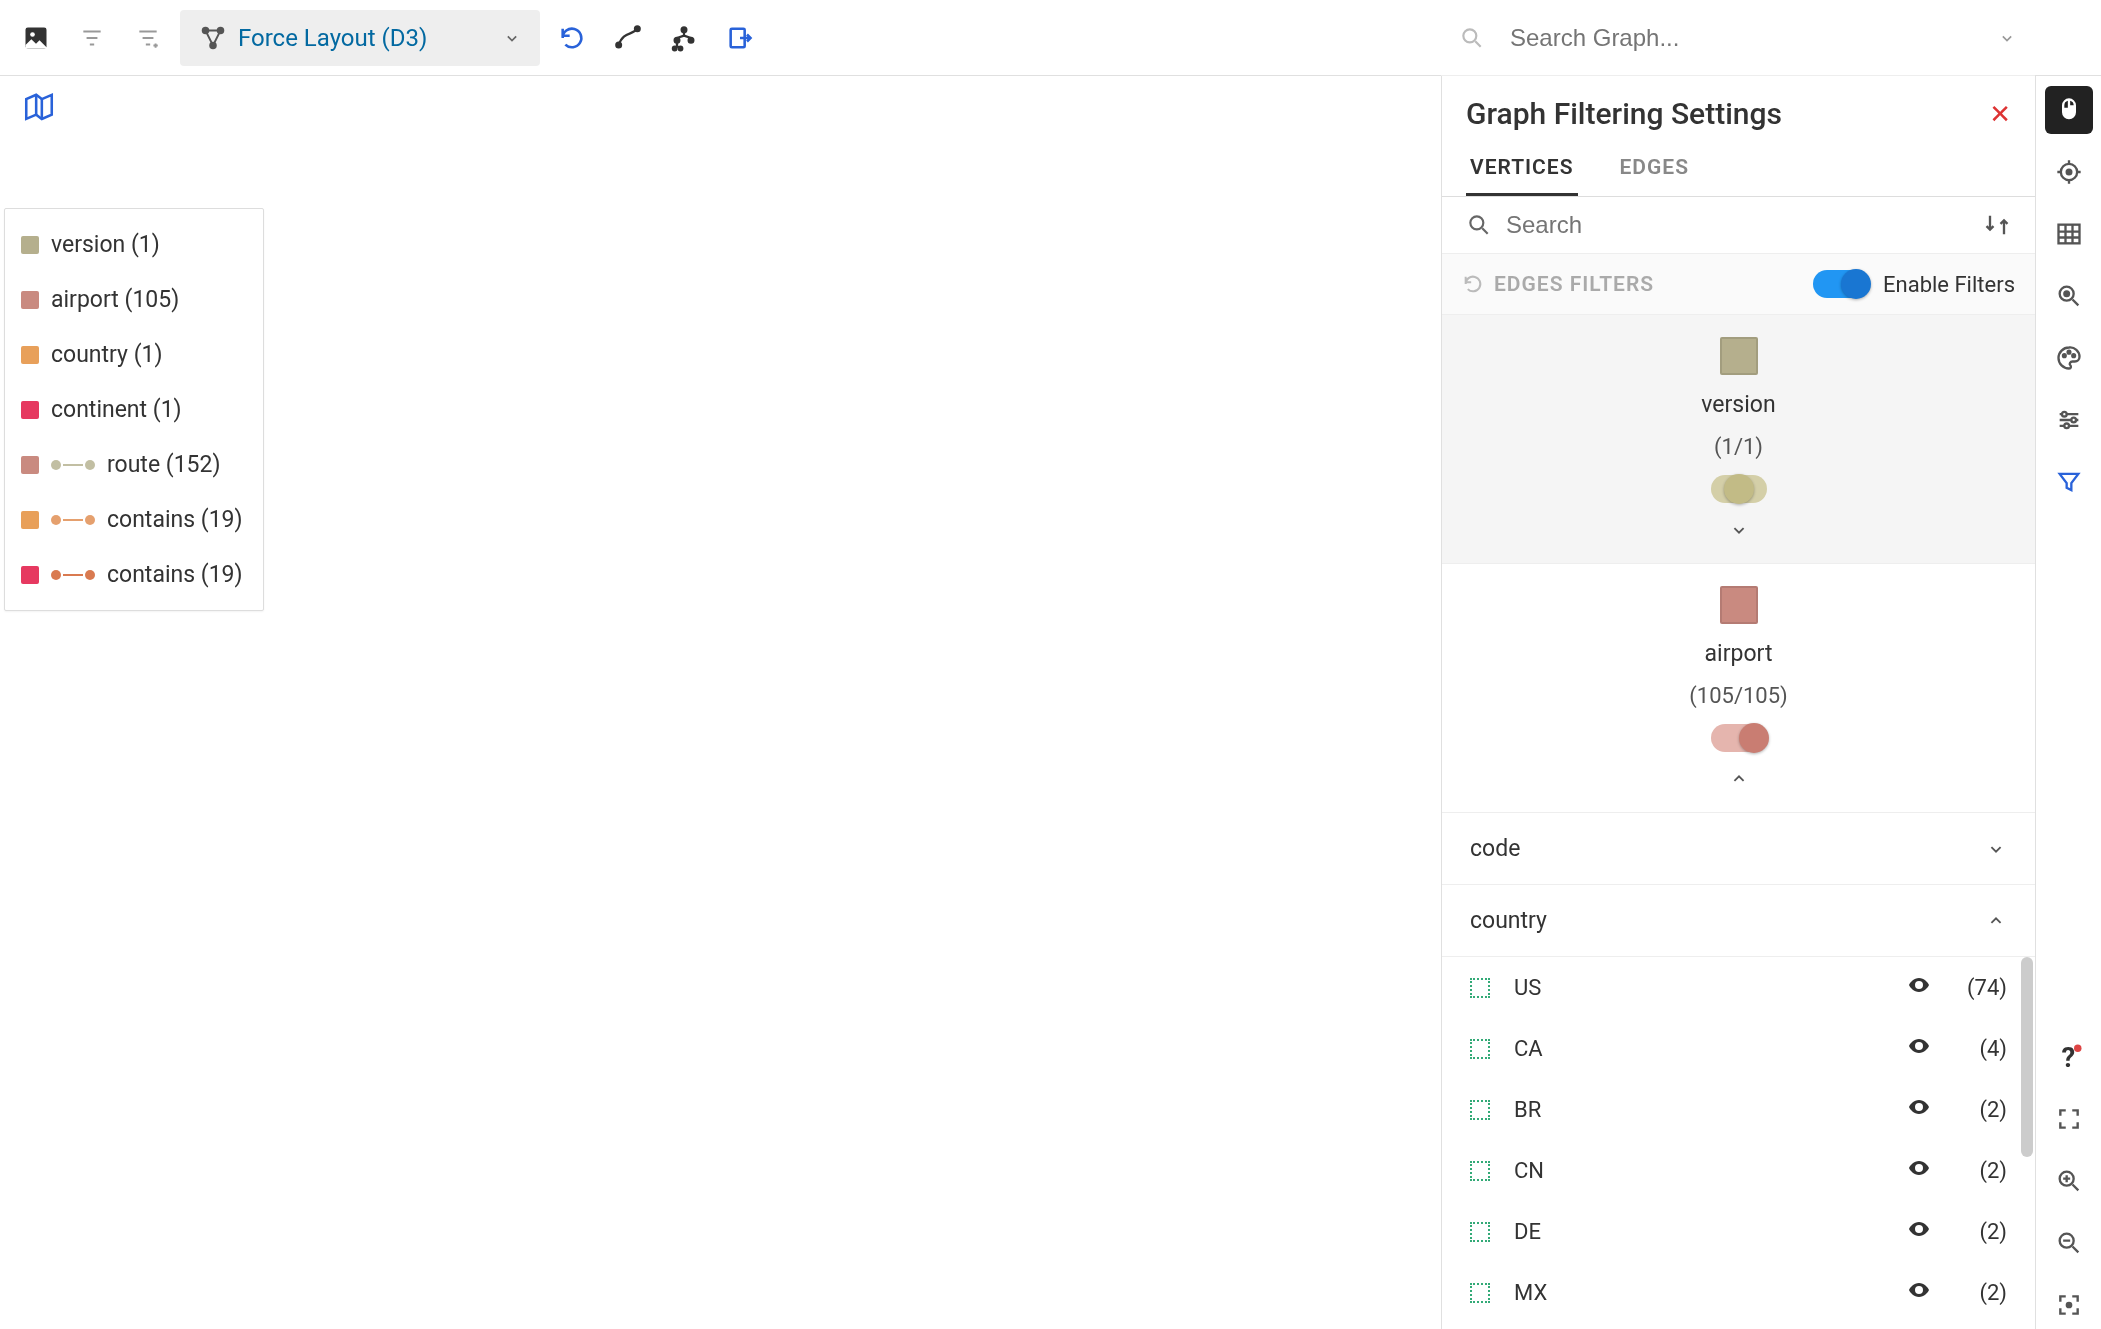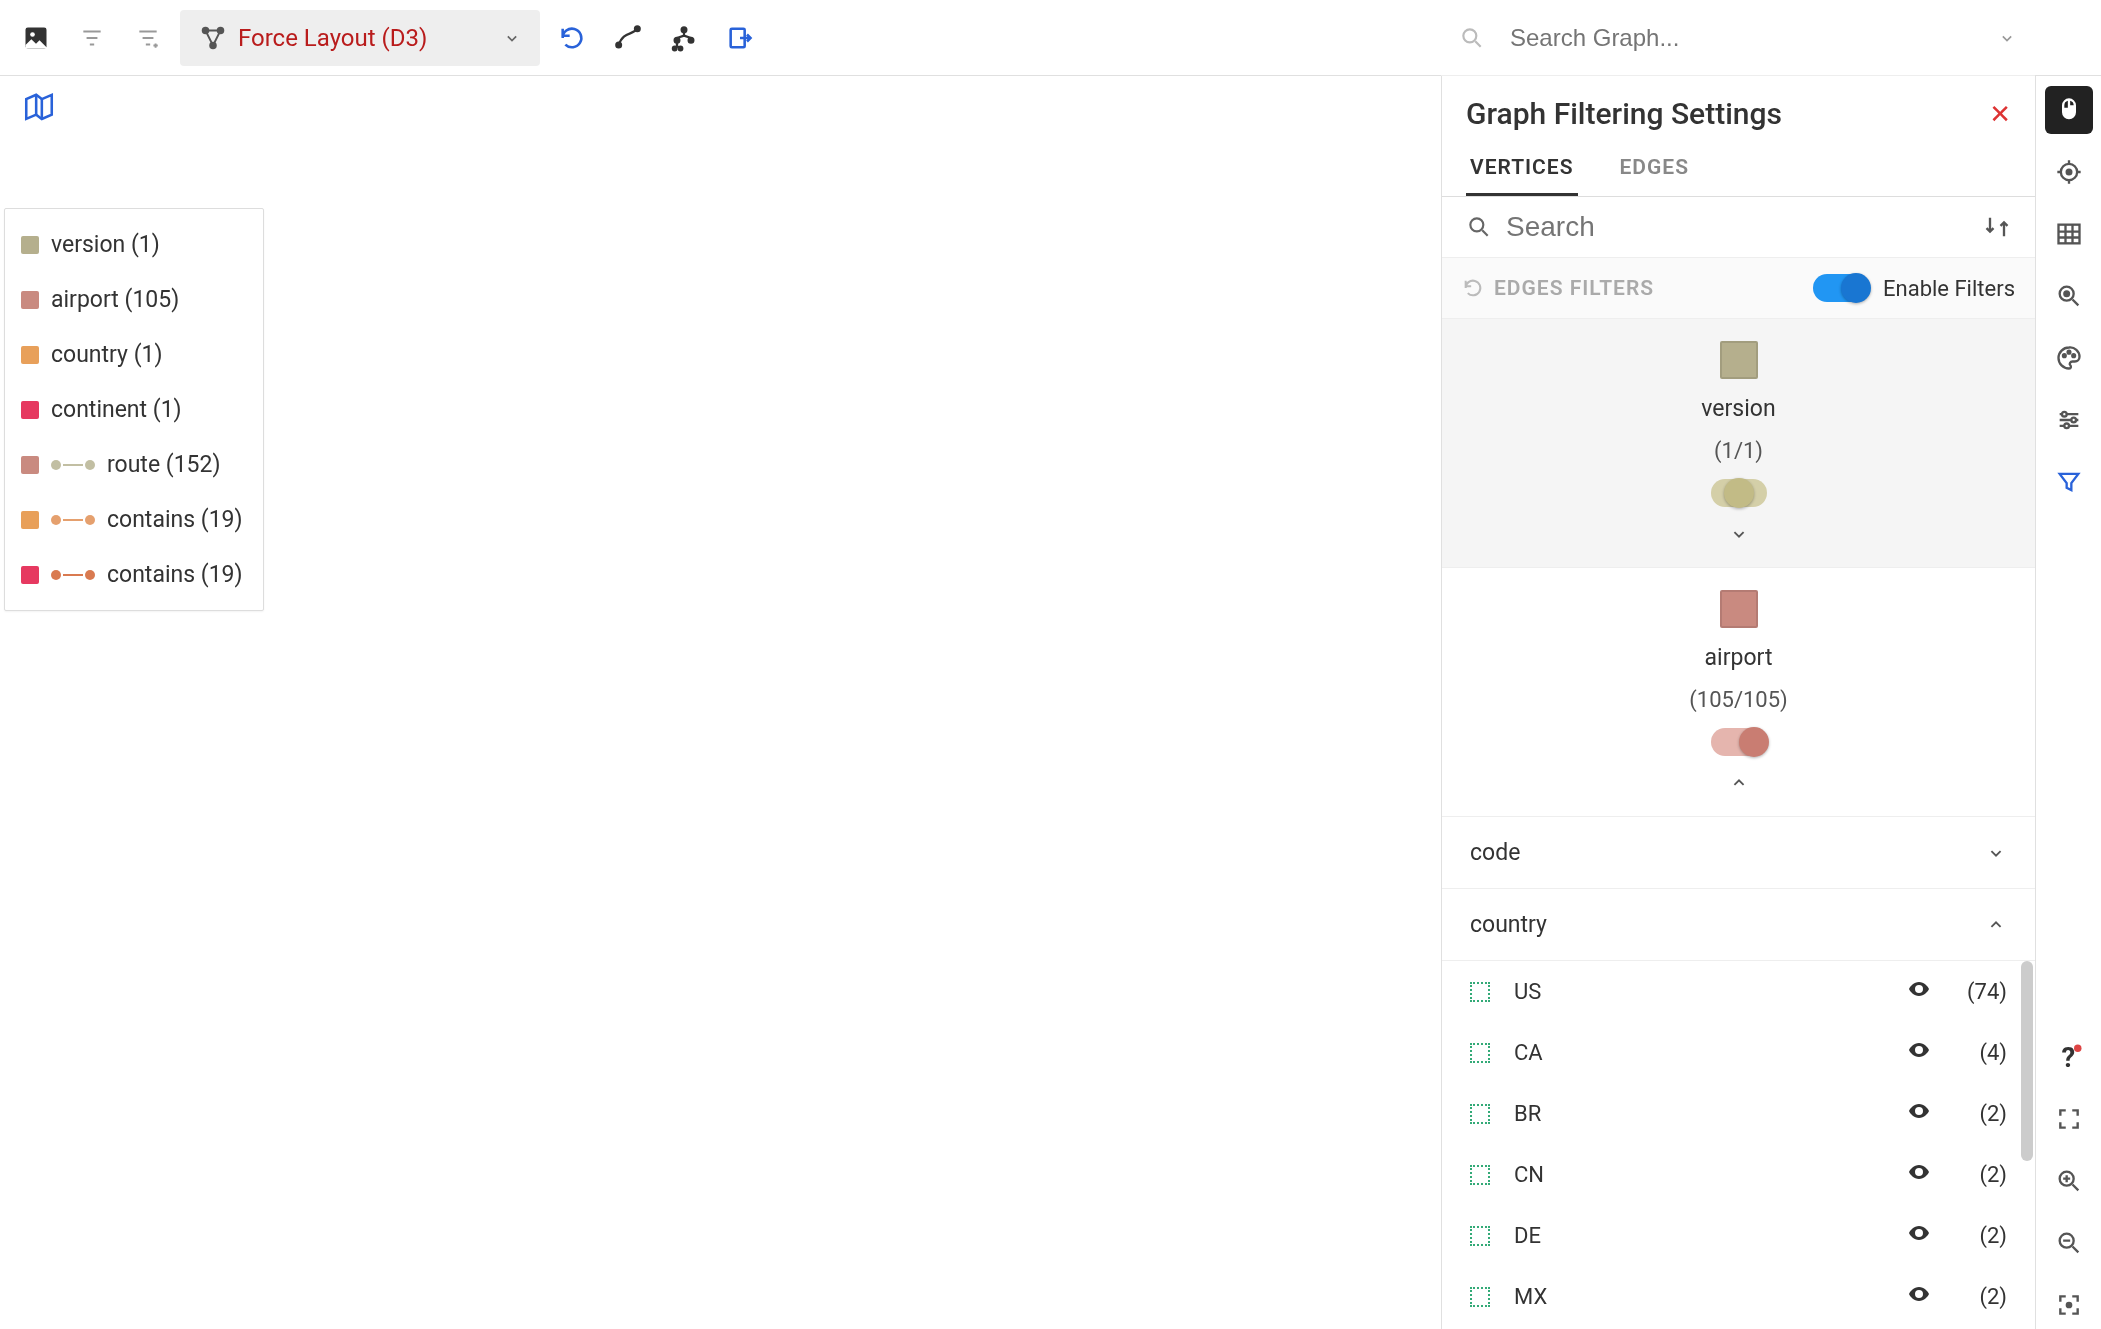--- a/index.html
+++ b/index.html
@@ -1,40 +1,40 @@
 <!DOCTYPE html>
 <html><head>
 <meta charset="utf-8">
 <style>
 * { box-sizing: border-box; margin: 0; padding: 0; }
 body { font-family: -apple-system, BlinkMacSystemFont, "Segoe UI", Roboto, Arial, sans-serif; background: #fff; color: #333; overflow: hidden; width: 2101px; height: 1329px; position: relative; }
 .toolbar { height: 76px; border-bottom: 1px solid #e0e0e0; display: flex; align-items: center; padding: 0 12px; gap: 8px; }
 .tb-btn { width: 48px; height: 48px; display: flex; align-items: center; justify-content: center; border-radius: 4px; cursor: pointer; }
 .layout-select { background: #eee; border-radius: 4px; height: 56px; display: flex; align-items: center; padding: 0 18px; gap: 10px; min-width: 360px; cursor: pointer; }
-.layout-select .label { font-size: 24px; color: #b91c1c; }
+.layout-select .label { font-size: 24px; color: #0369a1; }
 .main { display: flex; height: calc(100% - 76px); }
 .canvas-area { flex: 1; position: relative; background: #fff; overflow: hidden; }
 .legend-icon { position: absolute; left: 22px; top: 16px; }
 .legend-box { position: absolute; left: 4px; top: 132px; background: #fff; border: 1px solid #ddd; border-radius: 2px; padding: 8px 0; box-shadow: 0 1px 2px rgba(0,0,0,.05); }
 .legend-item { display: flex; align-items: center; gap: 12px; padding: 14px 20px 14px 16px; font-size: 23px; color: #333; cursor: pointer; }
 .legend-swatch { width: 18px; height: 18px; display: inline-block; border-radius: 2px; }
 .edge-swatch { width: 44px; height: 8px; display: inline-flex; align-items: center; justify-content: space-between; }
 .edge-dot { width: 10px; height: 10px; border-radius: 50%; }
 .graph-svg { position: absolute; inset: 0; }
 .right-panel { width: 594px; border-left: 1px solid #e0e0e0; display: flex; flex-direction: column; background: #fff; }
 .search-graph { height: 76px; display: flex; align-items: center; padding: 0 18px; gap: 12px; border-bottom: 1px solid #eee; position: absolute; top: 0; right: 66px; width: 594px; background: #fff; }
 .search-graph input { border: none; outline: none; font-size: 24px; flex: 1; color: #999; margin-left: 13px; }
 .panel-header { padding: 20px 24px 10px; display: flex; align-items: center; justify-content: space-between; }
 .panel-header h2 { font-size: 30px; font-weight: 500; color: #333; }
 .close-x { color: #d33; font-size: 26px; cursor: pointer; font-weight: 300; }
 .tabs { display: flex; gap: 38px; padding: 0 24px; border-bottom: 1px solid #ddd; }
 .tab { padding: 14px 4px; font-size: 21px; letter-spacing: 1px; color: #888; cursor: pointer; border-bottom: 3px solid transparent; font-weight: 600; }
 .tab.active { color: #333; border-bottom-color: #333; }
 .panel-search { display: flex; align-items: center; padding: 14px 24px; gap: 14px; border-bottom: 1px solid #eee; }
-.panel-search input { border: none; outline: none; font-size: 28px; flex: 1; }
+.panel-search input { border: none; outline: none; font-size: 24px; flex: 1; }
 .clear-row { display: flex; align-items: center; justify-content: space-between; padding: 16px 20px; background: #fafafa; border-bottom: 1px solid #eee; }
 .clear-btn { color: #aaa; font-size: 21px; letter-spacing: 1px; display: flex; align-items: center; gap: 10px; cursor: pointer; font-weight: 600; }
 .enable-row { display: flex; align-items: center; gap: 14px; font-size: 22px; }
 .toggle { width: 56px; height: 28px; background: #2196f3; border-radius: 14px; position: relative; cursor: pointer; }
 .toggle .knob { width: 30px; height: 30px; background: #1976d2; border-radius: 50%; position: absolute; right: -2px; top: -1px; box-shadow: 0 1px 3px rgba(0,0,0,.3); }
 .toggle.mid { background: #d4cfa8; }
 .toggle.mid .knob { background: #c2bb86; left: 50%; transform: translateX(-50%); }
 .toggle.pink { background: #e5b5ae; }
 .toggle.pink .knob { background: #c97d72; right: -2px; }
 .vertex-row { display: flex; align-items: center; padding: 22px 24px; border-bottom: 1px solid #eee; gap: 16px; cursor: pointer; flex-direction: column; }

